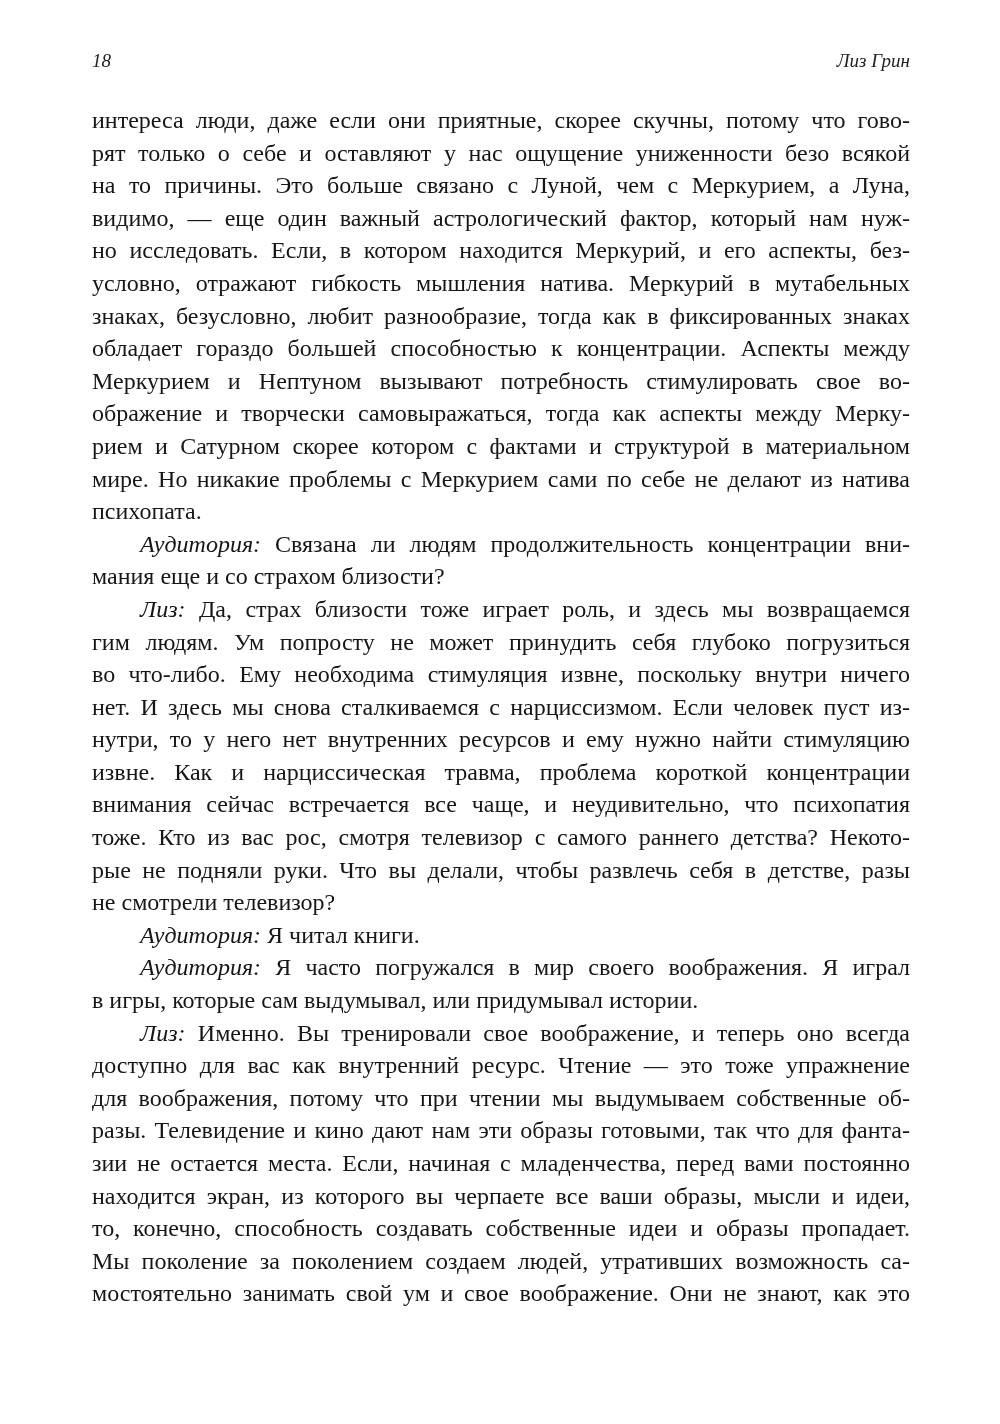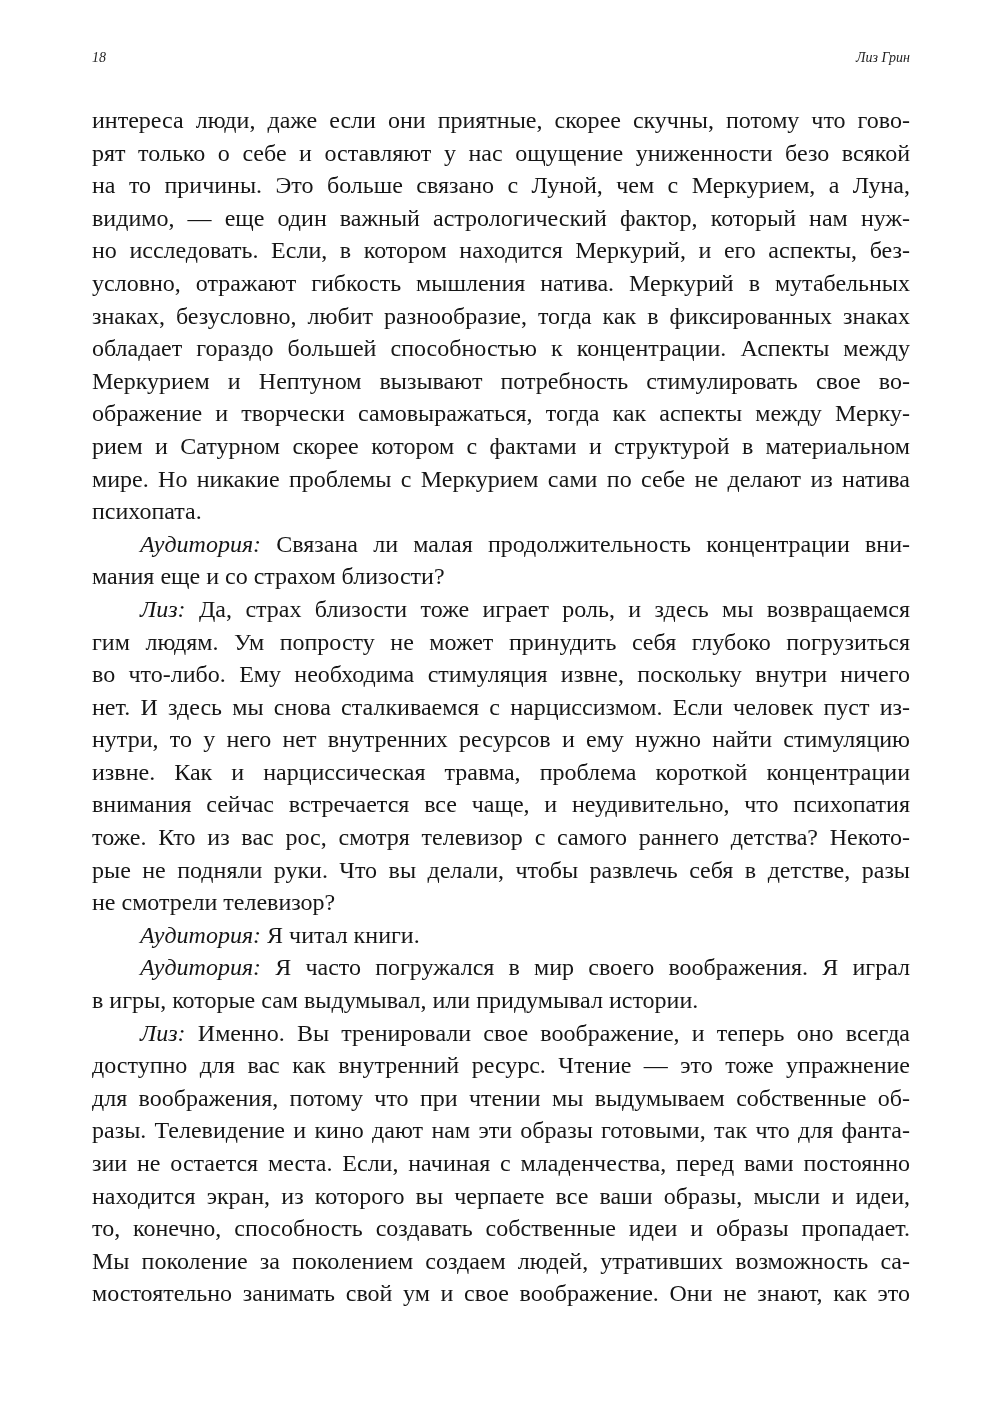--- a/index.html
+++ b/index.html
@@ -1,18 +1,18 @@
 <!DOCTYPE html>
 <html><head>
   <meta charset="utf-8">
   <style>
     html, body { margin: 0; padding: 0; background: #ffffff; }
     body { width: 1000px; height: 1424px; position: relative; overflow: hidden; color: #1a1a1a; }
     .page { position: absolute; left: 0; top: 0; width: 1000px; height: 1424px; background: #fff; }
-    .header { position: absolute; top: 50px; left: 92px; width: 818px; height: 30px; font-family: "Liberation Serif", "DejaVu Serif", serif; font-style: italic; font-size: 14px; color: #222; }
+    .header { position: absolute; top: 50px; left: 92px; width: 818px; height: 30px; font-family: "Liberation Serif", "DejaVu Serif", serif; font-style: italic; font-size: 19px; color: #222; }
     .page-number { position: absolute; left: 0; top: 0; }
     .running-head { position: absolute; right: 0; top: 0; margin-left: 10px; }
     .body-text { position: absolute; top: 104px; left: 92px; width: 818px; font-family: "Liberation Serif", "DejaVu Serif", serif; font-size: 24px; line-height: 32.6px; color: #161616; }
     .line { display: block; height: 32.6px; white-space: nowrap; text-align: justify; text-align-last: justify; overflow: hidden; }
     .line.last { text-align-last: left; }
     .line.indent { padding-left: 48px; }
     .speaker { font-style: italic; }
   </style>
 </head>
 <body>
@@ -31,21 +31,21 @@
     <span class="line"><span>но исследовать. Если, в котором находится Меркурий, и его аспекты, без-</span></span>
     <span class="line"><span>условно, отражают гибкость мышления натива. Меркурий в мутабельных</span></span>
     <span class="line"><span>знаках, безусловно, любит разнообразие, тогда как в фиксированных знаках</span></span>
     <span class="line"><span>обладает гораздо большей способностью к концентрации. Аспекты между</span></span>
     <span class="line"><span>Меркурием и Нептуном вызывают потребность стимулировать свое во-</span></span>
     <span class="line"><span>ображение и творчески самовыражаться, тогда как аспекты между Мерку-</span></span>
     <span class="line"><span>рием и Сатурном скорее котором с фактами и структурой в материальном</span></span>
     <span class="line"><span>мире. Но никакие проблемы с Меркурием сами по себе не делают из натива</span></span>
     <span class="line last"><span>психопата.</span></span>
 
-    <span class="line indent"><span class="speaker">Аудитория:</span><span> Связана ли малая продолжительность концентрации вни-</span></span>
+    <span class="line indent"><span class="speaker">Аудитория:</span><span> Связана ли людям продолжительность концентрации вни-</span></span>
     <span class="line last"><span>мания еще и со страхом близости?</span></span>
 
     <span class="line indent"><span class="speaker">Лиз:</span><span> Да, страх близости тоже играет роль, и здесь мы возвращаемся</span></span>
     <span class="line"><span>гим людям. Ум попросту не может принудить себя глубоко погрузиться</span></span>
     <span class="line"><span>во что-либо. Ему необходима стимуляция извне, поскольку внутри ничего</span></span>
     <span class="line"><span>нет. И здесь мы снова сталкиваемся с нарциссизмом. Если человек пуст из-</span></span>
     <span class="line"><span>нутри, то у него нет внутренних ресурсов и ему нужно найти стимуляцию</span></span>
     <span class="line"><span>извне. Как и нарциссическая травма, проблема короткой концентрации</span></span>
     <span class="line"><span>внимания сейчас встречается все чаще, и неудивительно, что психопатия</span></span>
     <span class="line"><span>тоже. Кто из вас рос, смотря телевизор с самого раннего детства? Некото-</span></span>

